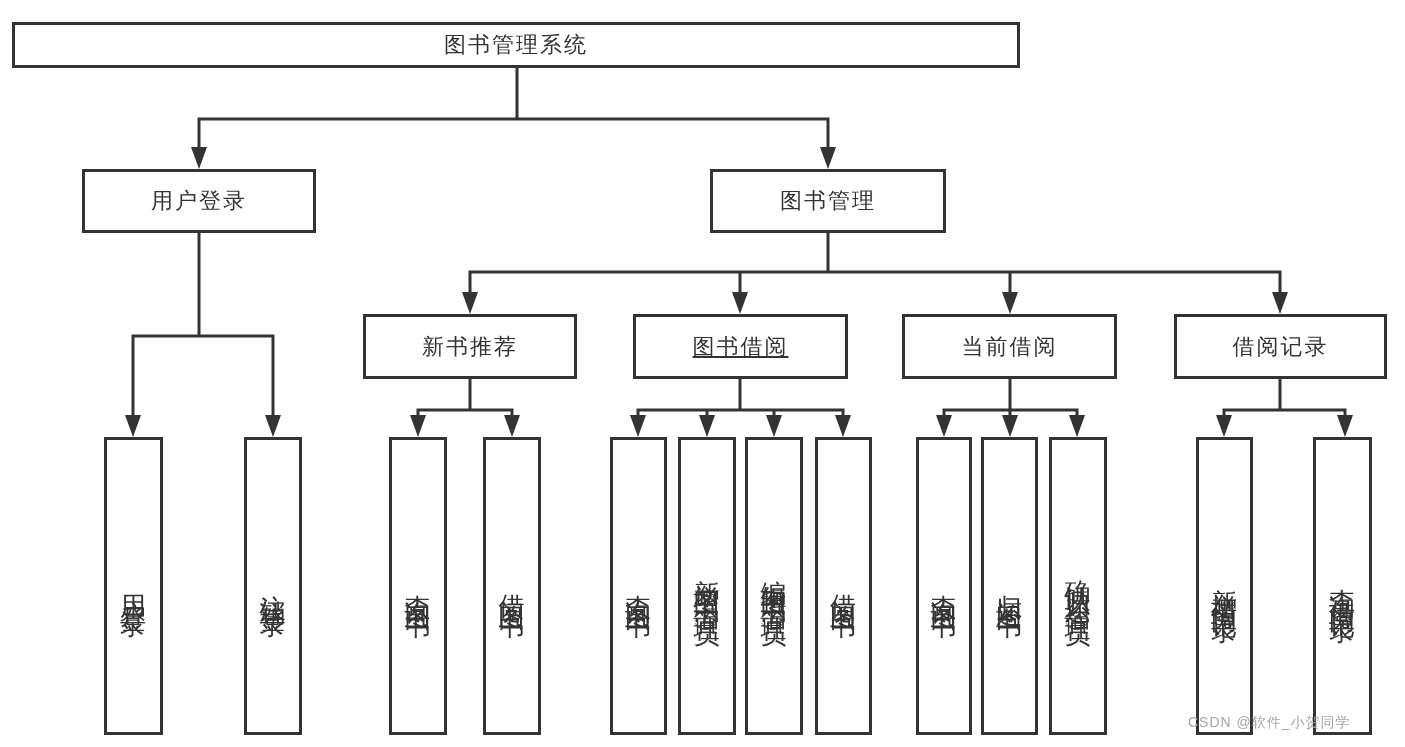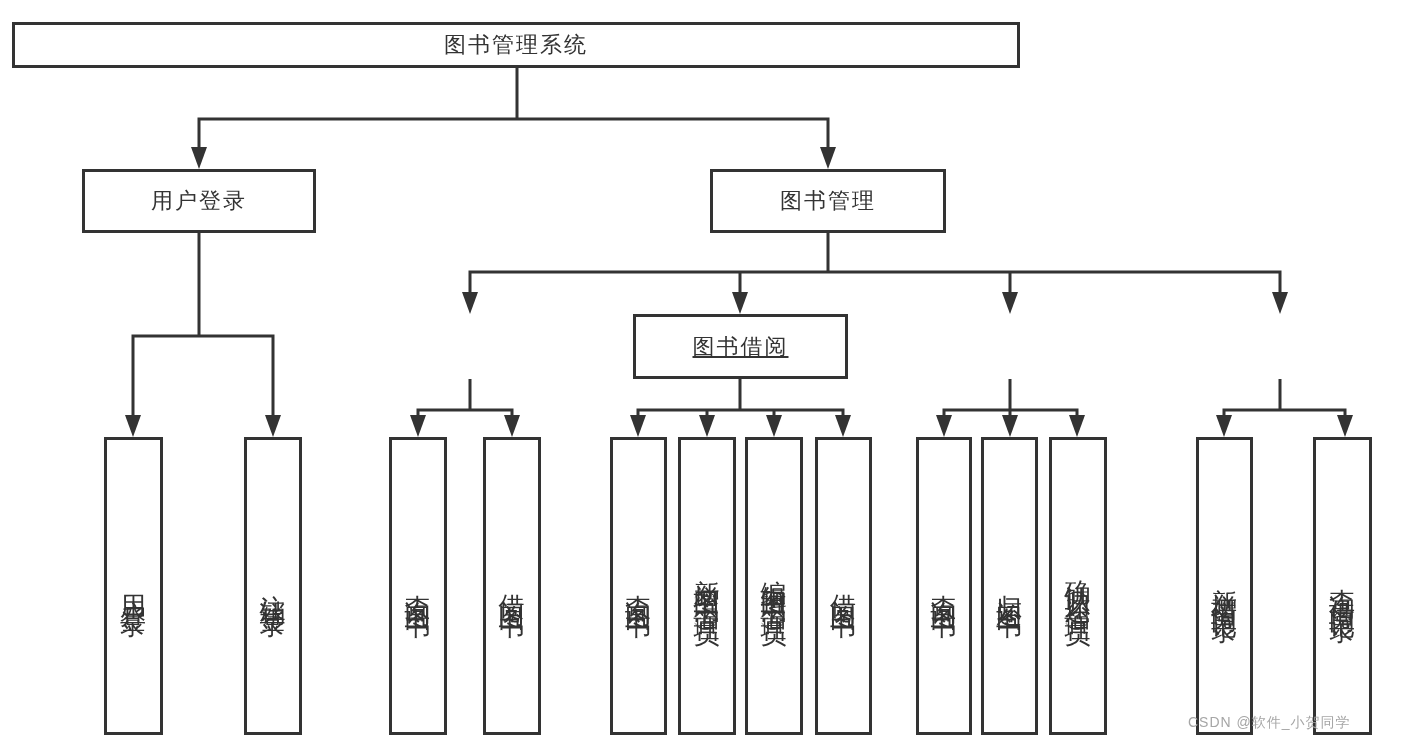--- a/index.html
+++ b/index.html
@@ -115,21 +115,24 @@
       <polygon points="1216,415 1232,415 1224,437"></polygon>
       <polygon points="1337,415 1353,415 1345,437"></polygon>
     </g>
   </svg>
 
   <div class="hbox" style="left:12px; top:22px; width:1008px; height:46px;">图书管理系统</div>
 
   <div class="hbox" style="left:82px; top:169px; width:234px; height:64px;">用户登录</div>
   <div class="hbox" style="left:710px; top:169px; width:236px; height:64px;">图书管理</div>
 
+  <div class="hbox" style="left:363px; top:314px; width:214px; height:65px;">新书推荐</div>
   <div class="hbox" style="left:633px; top:314px; width:215px; height:65px;text-decoration:underline;">图书借阅</div>
+  <div class="hbox" style="left:902px; top:314px; width:215px; height:65px;">当前借阅</div>
+  <div class="hbox" style="left:1174px; top:314px; width:213px; height:65px;">借阅记录</div>
 
   <div class="vbox" style="left:104px; width:59px;">用户登录</div>
   <div class="vbox" style="left:244px; width:58px;">注销登录</div>
 
   <div class="vbox" style="left:389px; width:58px;">查询图书</div>
   <div class="vbox" style="left:483px; width:58px;">借阅图书</div>
 
   <div class="vbox" style="left:610px; width:57px;">查询图书</div>
   <div class="vbox" style="left:678px; width:58px;">新增图书（管理员）</div>
   <div class="vbox" style="left:745px; width:58px;">编辑图书（管理员）</div>

